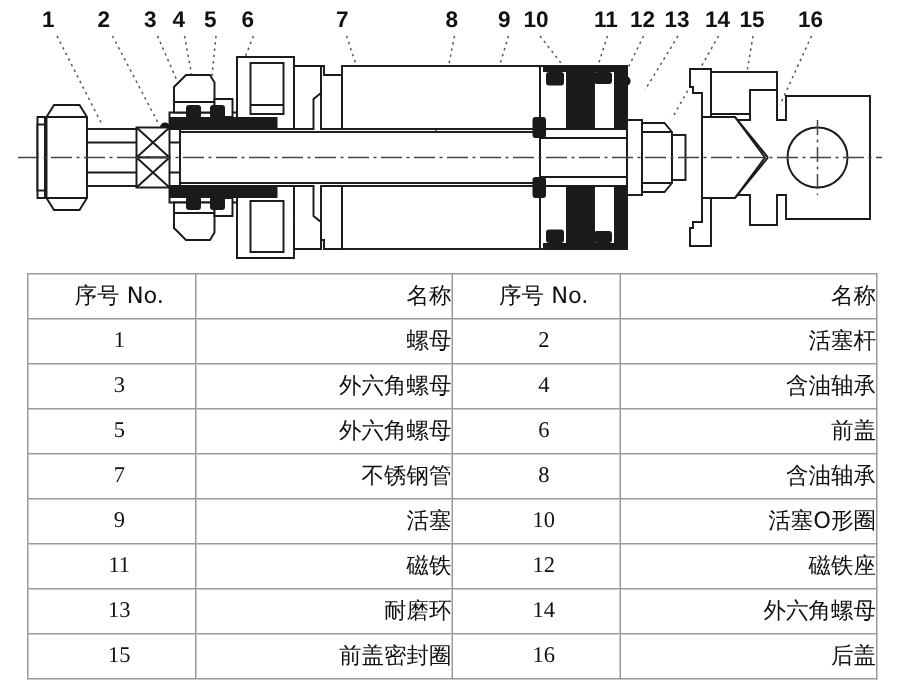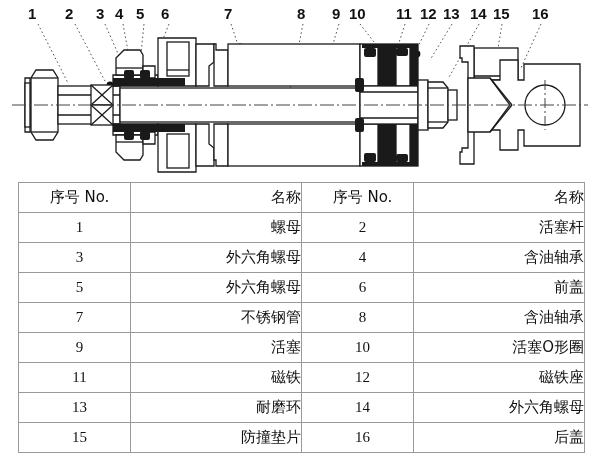--- a/index.html
+++ b/index.html
@@ -314,19 +314,19 @@
         <td class="cell-name">磁铁座</td>
       </tr>
       <tr>
         <td class="cell-no">13</td>
         <td class="cell-name">耐磨环</td>
         <td class="cell-no">14</td>
         <td class="cell-name">外六角螺母</td>
       </tr>
       <tr>
         <td class="cell-no">15</td>
-        <td class="cell-name">防撞垫片</td>
+        <td class="cell-name">前盖密封圈</td>
         <td class="cell-no">16</td>
         <td class="cell-name">后盖</td>
       </tr>
     </tbody>
   </table>
 </div>
 
 </body></html>

